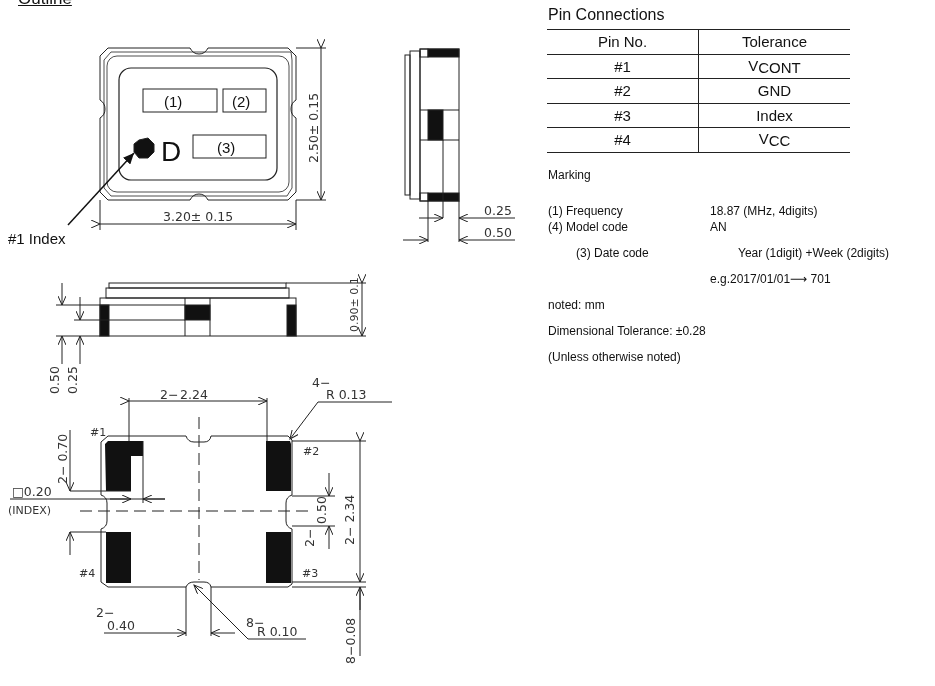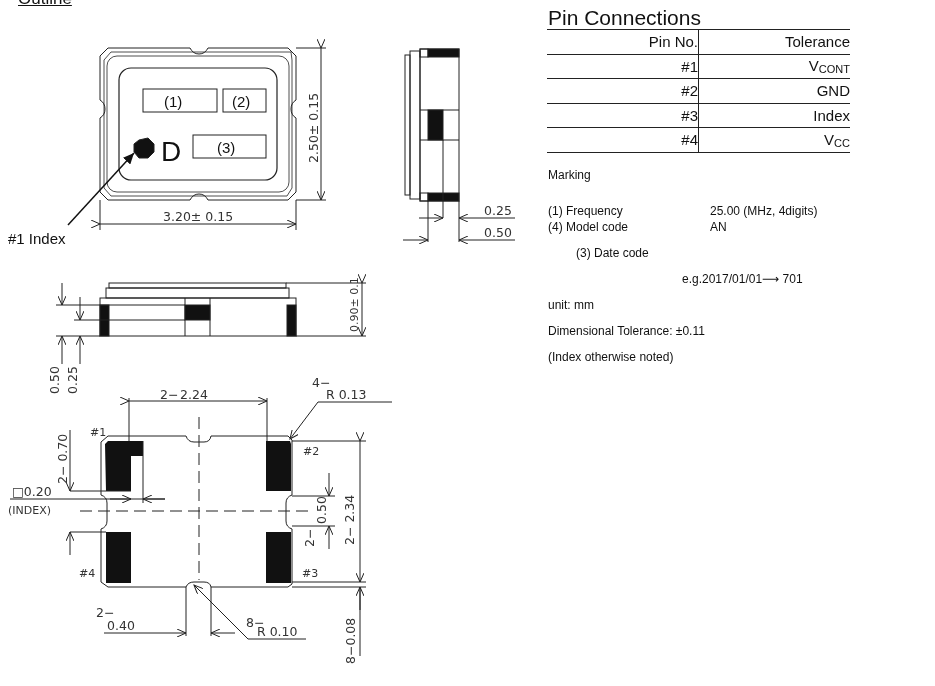--- a/index.html
+++ b/index.html
@@ -3,26 +3,26 @@
 <meta charset="utf-8">
 <style>
   html,body{margin:0;padding:0;background:#ffffff;}
   body{width:935px;height:686px;position:relative;overflow:hidden;font-family:"Liberation Sans",sans-serif;color:#111;}
   .abs{position:absolute;}
   .title{left:18px;top:-11px;font-size:17px;text-decoration:underline;}
   svg{position:absolute;left:0;top:0;}
   .dim{font-family:"DejaVu Sans",sans-serif;font-size:12.5px;fill:#333;}
   .dimsm{font-family:"DejaVu Sans",sans-serif;font-size:11px;fill:#333;}
   .lbl{font-family:"Liberation Sans",sans-serif;font-size:15px;fill:#111;}
-  .pc-title{left:548px;top:6px;font-size:21px;}
+  .pc-title{left:548px;top:6px;font-size:16px;}
   table.pins{position:absolute;left:547px;top:29px;width:303px;border-collapse:collapse;font-size:15px;}
-  table.pins th, table.pins td{font-weight:normal;text-align:right;height:23.5px;padding:0;border-bottom:1px solid #222;}
+  table.pins th, table.pins td{font-weight:normal;text-align:center;height:23.5px;padding:0;border-bottom:1px solid #222;}
   table.pins tr:first-child th{border-top:1.5px solid #222;}
   table.pins th:first-child, table.pins td:first-child{border-right:1px solid #222;width:151px;}
-  table.pins sub{font-size:11px;vertical-align:-2px;}
+  table.pins sub{font-size:15px;vertical-align:-2px;}
   .mark{left:548px;font-size:12px;}
   .mark .k{position:absolute;left:0;white-space:nowrap;}
   .mark .v{position:absolute;left:162px;white-space:nowrap;}
 </style>
 </head>
 <body>
 
 <div class="abs title">Outline</div>
 
 <svg width="935" height="686" viewBox="0 0 935 686">
@@ -202,25 +202,26 @@
   <tr>
     <td>#4</td>
     <td><span>V</span><sub>CC</sub></td>
   </tr>
 </tbody>
   </table>
 
 <div class="abs mark" style="top:168px;">Marking</div>
 <div class="abs mark" style="top:204px;width:380px;height:20px;">
   <span class="k">(1) Frequency</span>
-  <span class="v">25.00 (MHz, 4digits)</span>
+  <span class="v">18.87 (MHz, 4digits)</span>
 </div>
 <div class="abs mark" style="top:220px;width:380px;height:20px;">
   <span class="k">(4) Model code</span>
   <span class="v">AN</span>
 </div>
 <div class="abs mark" style="top:246px;width:380px;height:20px;margin-left:28px;">
   <span class="k">(3) Date code</span>
+  <span class="v">Year (1digit) +Week (2digits)</span>
 </div>
-<div class="abs mark" style="top:272px;left:682px;text-align:right;">e.g.2017/01/01⟶ 701</div>
-<div class="abs mark" style="top:298px;">unit: mm</div>
-<div class="abs mark" style="top:324px;">Dimensional Tolerance: ±0.11</div>
-<div class="abs mark" style="top:350px;">(Index otherwise noted)</div>
+<div class="abs mark" style="top:272px;left:710px;text-align:right;">e.g.2017/01/01⟶ 701</div>
+<div class="abs mark" style="top:298px;">noted: mm</div>
+<div class="abs mark" style="top:324px;">Dimensional Tolerance: ±0.28</div>
+<div class="abs mark" style="top:350px;">(Unless otherwise noted)</div>
 
 </body></html>

